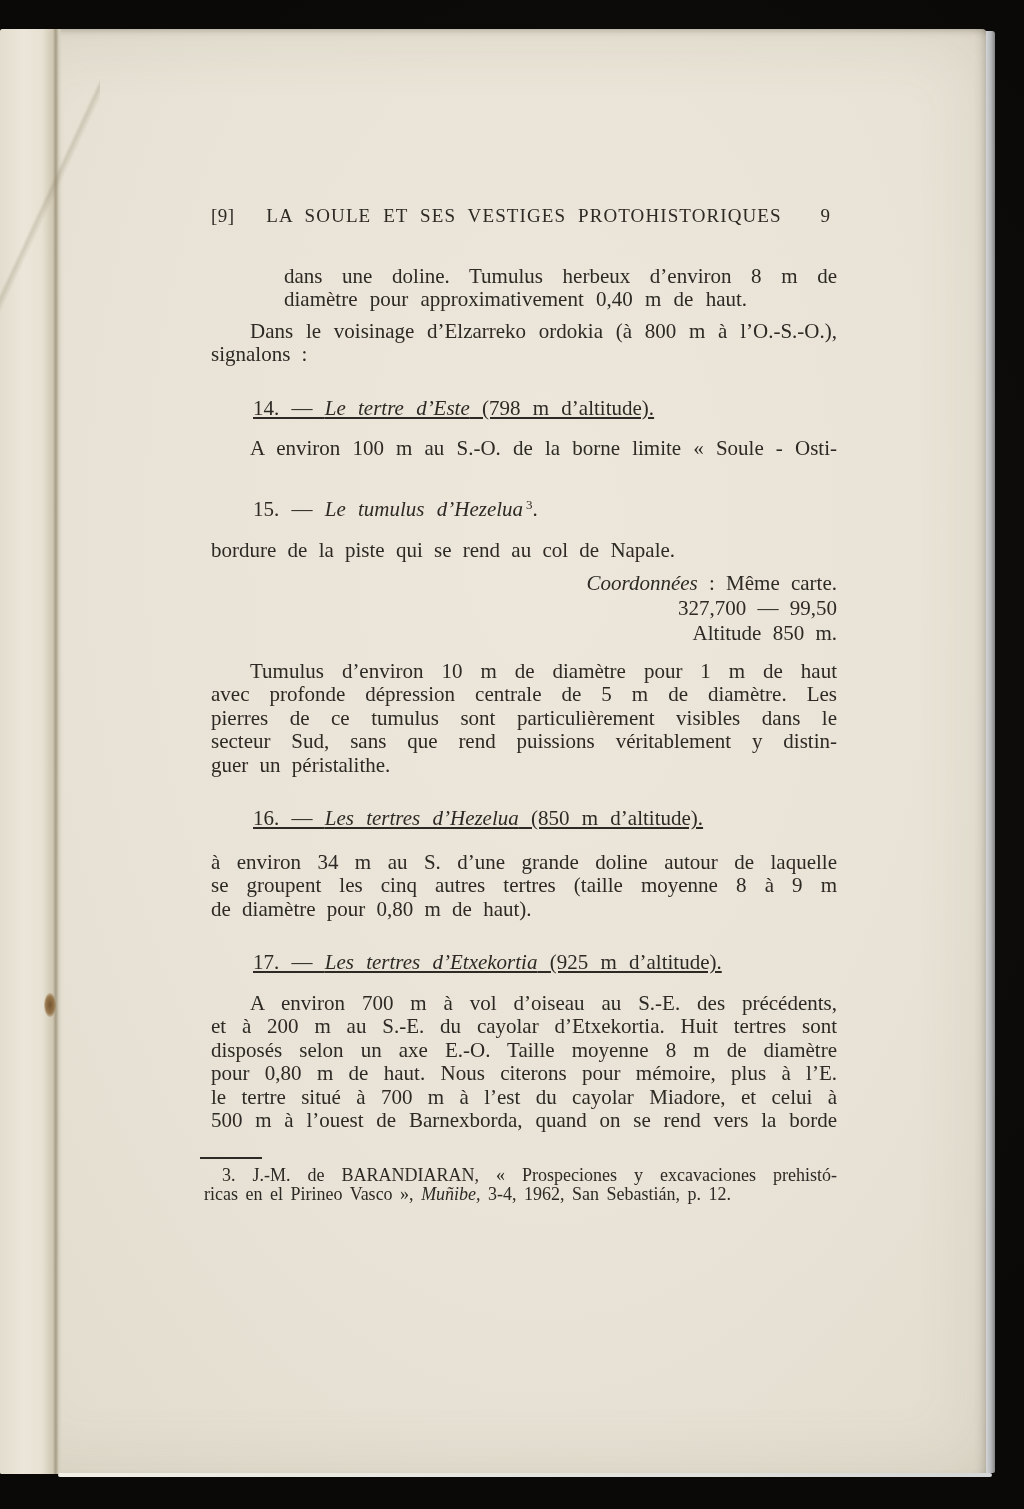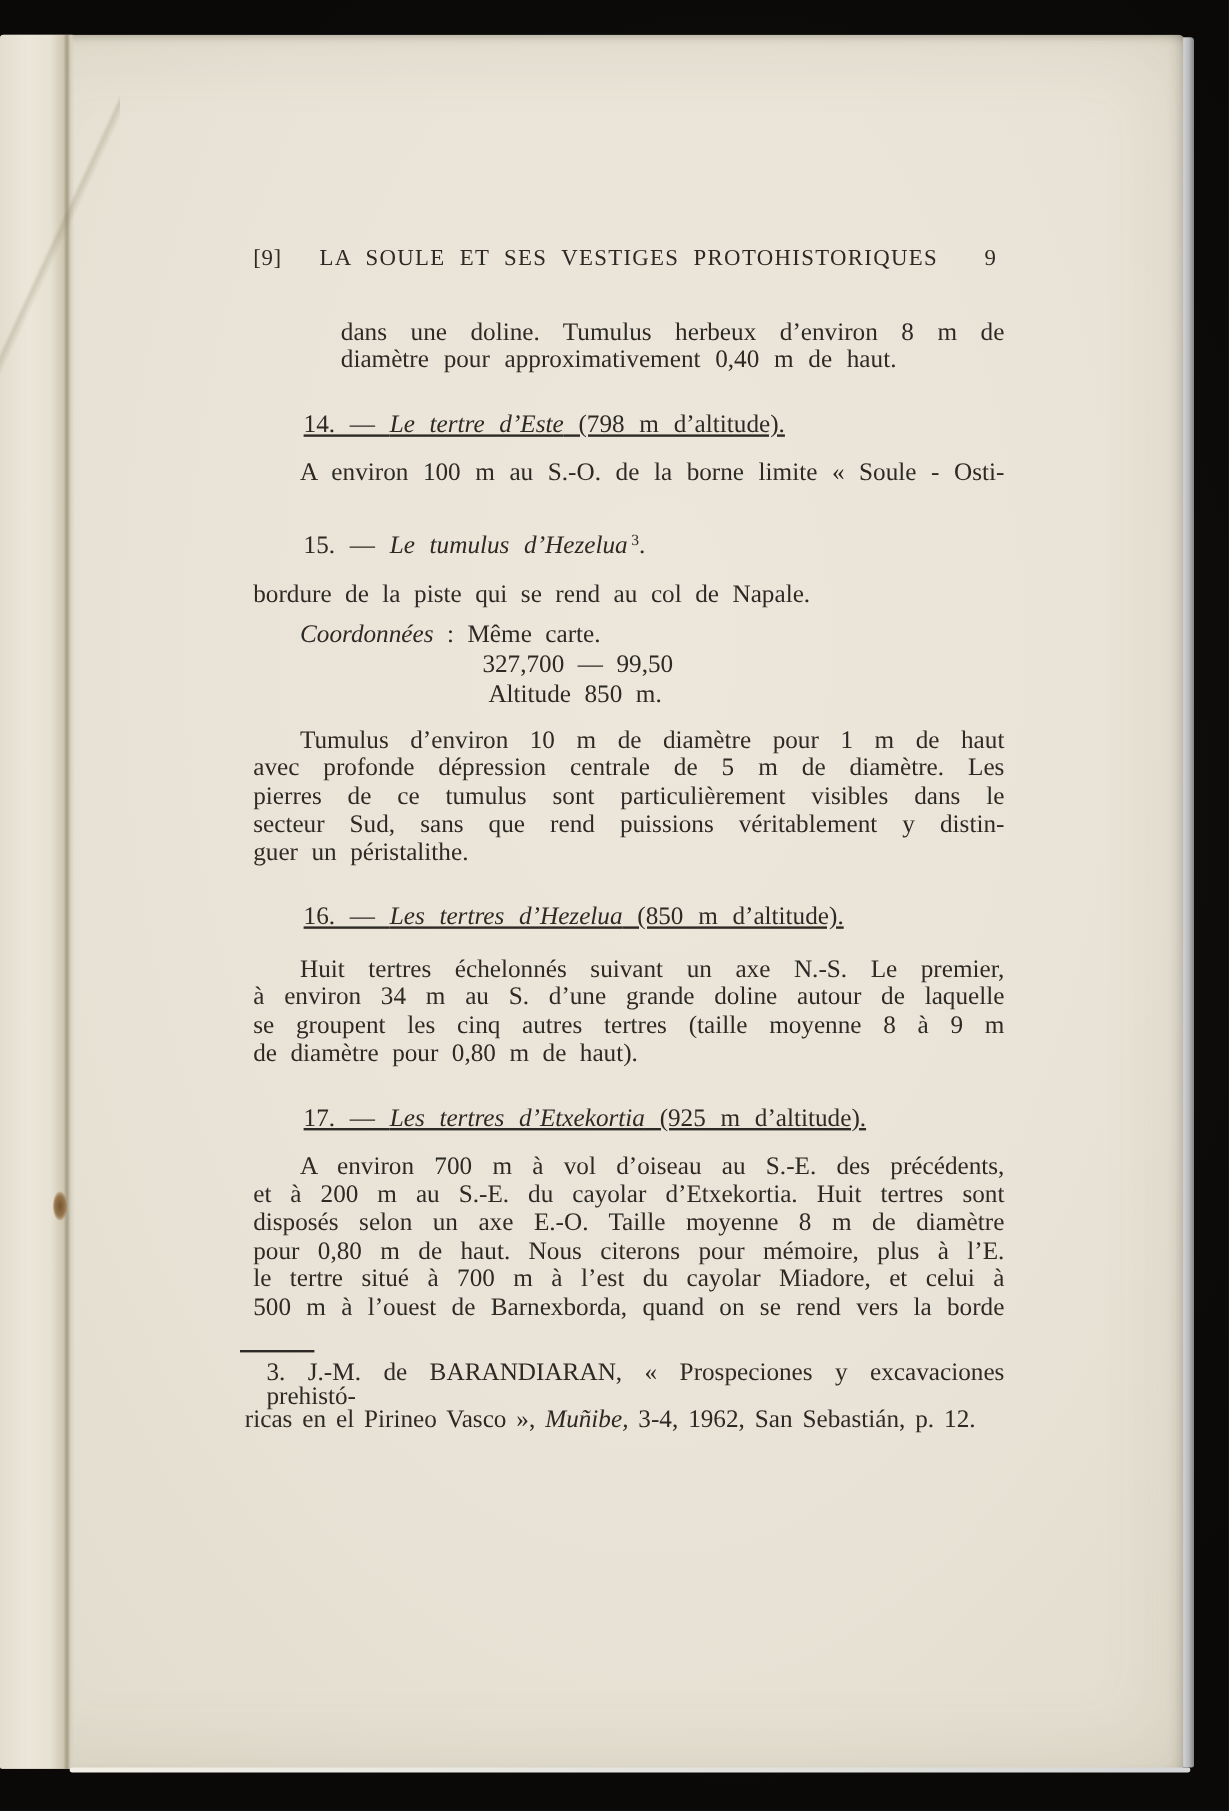--- a/index.html
+++ b/index.html
@@ -60,26 +60,26 @@
   .intro{margin-top:8px;}
   .sect{margin-left:42px;word-spacing:7px;}
   .sect .it{font-style:italic;}
   .sup{font-size:13px;vertical-align:7px;margin-left:3px;}
   .mt30{margin-top:30px;text-decoration:underline;}
   .mt32{margin-top:32px;}
   .mt17{margin-top:17px;}
   .mt18{margin-top:18px;}
   .mt20{margin-top:20px;}
   .mt14{margin-top:14px;}
-  .coords{margin-top:8px;line-height:25px;word-spacing:6px;}
+  .coords{margin-top:8px;line-height:25px;word-spacing:6px;text-align:right;}
   .coord-l1{padding-left:39px;}
   .coord-l1 .it{font-style:italic;}
   .coord-l2{padding-left:191px;}
   .coord-l3{padding-left:196px;}
-  .footnote{margin-top:24px;margin-left:-7px;font-size:21px;line-height:19.5px;word-spacing:2px;}
+  .footnote{margin-top:24px;margin-left:-7px;font-size:18px;line-height:19.5px;word-spacing:2px;}
   .fn-rule{width:62px;height:2px;background:#2d2a25;margin:0 0 7px -4px;}
   .fn-l1{padding-left:18px;}
   .fn-l2{word-spacing:3px;}
   .fn-it{font-style:italic;}
 </style>
 </head>
 <body>
 
 <div class="paper">
   <div class="gutter"></div>
@@ -95,20 +95,24 @@
     <span class="h-left">[9]</span>
     <span class="h-title">LA SOULE ET SES VESTIGES PROTOHISTORIQUES</span>
     <span class="h-right">9</span>
   </div>
 
   <div class="cont">
     <div class="ln">dans une doline. Tumulus herbeux d’environ 8 m de</div>
     <div class="ln-end">diamètre pour approximativement 0,40 m de haut.</div>
   </div>
 
+  <div class="intro">
+    <div class="ln ind">Dans le voisinage d’Elzarreko ordokia (à 800 m à l’O.-S.-O.),</div>
+    <div class="ln-end">signalons :</div>
+  </div>
 
   <div class="sect mt30">
     <span class="num">14. — </span><span class="it">Le tertre d’Este</span><span class="suf"> (798 m d’altitude).</span>
   </div>
 
   <div class="mt17">
     <div class="ln ind">A environ 100 m au S.-O. de la borne limite « Soule - Osti-</div>
   </div>
 
   <div class="sect mt32">
@@ -133,21 +137,20 @@
     <div class="ln">pierres de ce tumulus sont particulièrement visibles dans le</div>
     <div class="ln">secteur Sud, sans que rend puissions véritablement y distin-</div>
     <div class="ln-end">guer un péristalithe.</div>
   </div>
 
   <div class="sect mt30">
     <span class="num">16. — </span><span class="it">Les tertres d’Hezelua</span><span class="suf"> (850 m d’altitude).</span>
   </div>
 
   <div class="mt20">
-    <div class="ln ind">Huit tertres échelonnés suivant un axe N.-S. Le premier,</div>
     <div class="ln">à environ 34 m au S. d’une grande doline autour de laquelle</div>
     <div class="ln">se groupent les cinq autres tertres (taille moyenne 8 à 9 m</div>
     <div class="ln-end">de diamètre pour 0,80 m de haut).</div>
   </div>
 
   <div class="sect mt30">
     <span class="num">17. — </span><span class="it">Les tertres d’Etxekortia</span><span class="suf"> (925 m d’altitude).</span>
   </div>
 
   <div class="mt17">

